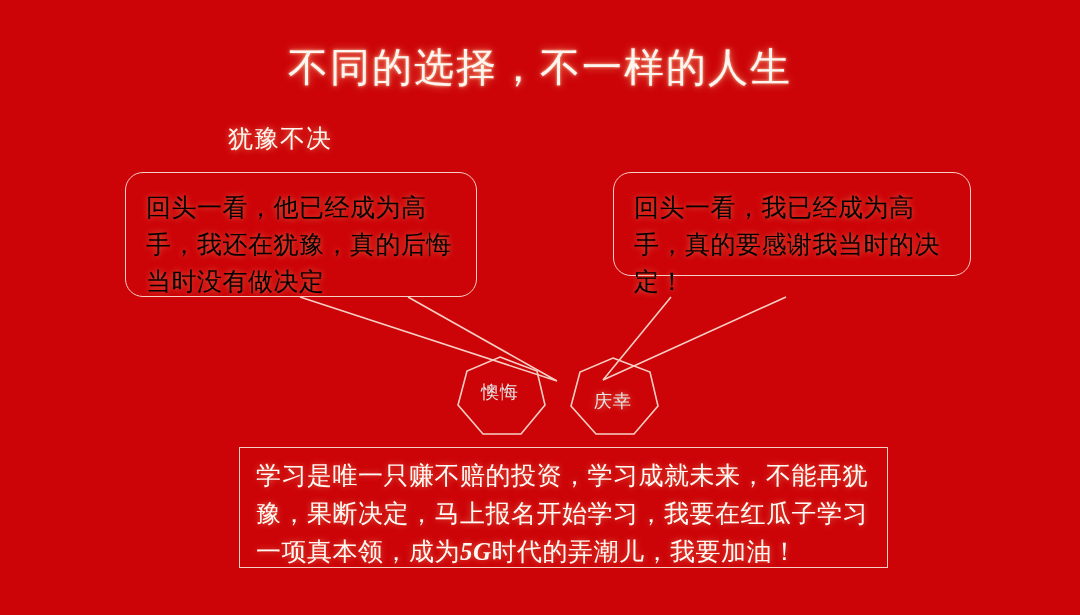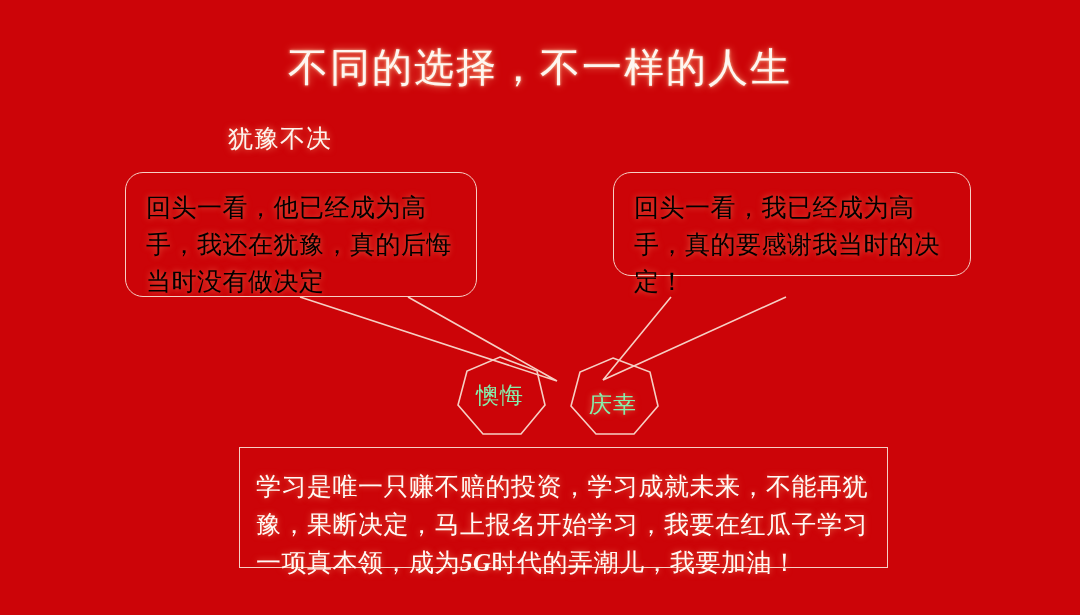--- a/index.html
+++ b/index.html
@@ -72,22 +72,22 @@
   #tails line, #tails polyline, #tails polygon, #tails path {
     stroke: #f6cfc4;
     stroke-width: 1.6;
     fill: none;
   }
   .hexfill { fill: #0b0b0b; }
 
   
   .hex-label {
     position: absolute;
-    color: #86efac;
-    font-size: 23px;
+    color: #e5e5e5;
+    font-size: 18px;
     letter-spacing: 1px;
     white-space: nowrap;
     text-align: center;
   }
   .hex-label.regret { left: 462px; top: 380px; width: 76px; }
   .hex-label.lucky  { left: 576px; top: 389px; width: 74px;
                       text-shadow: 0 0 6px rgba(255,170,120,0.7); }
 
   
   .statement {
@@ -95,21 +95,21 @@
     left: 239px;
     top: 447px;
     width: 649px;
     height: 121px;
     box-sizing: border-box;
     border: 1.6px solid #f6cfc4;
     color: #fffaf6;
     font-size: 25px;
     line-height: 38px;
     letter-spacing: 0.5px;
-    padding: 20px 16px;
+    padding: 9px 16px;
     text-shadow: 0 0 6px rgba(255,160,110,0.65);
   }
   .statement .em {
     font-style: italic;
     font-weight: bold;
   }
 </style>
 </head>
 <body>
 

